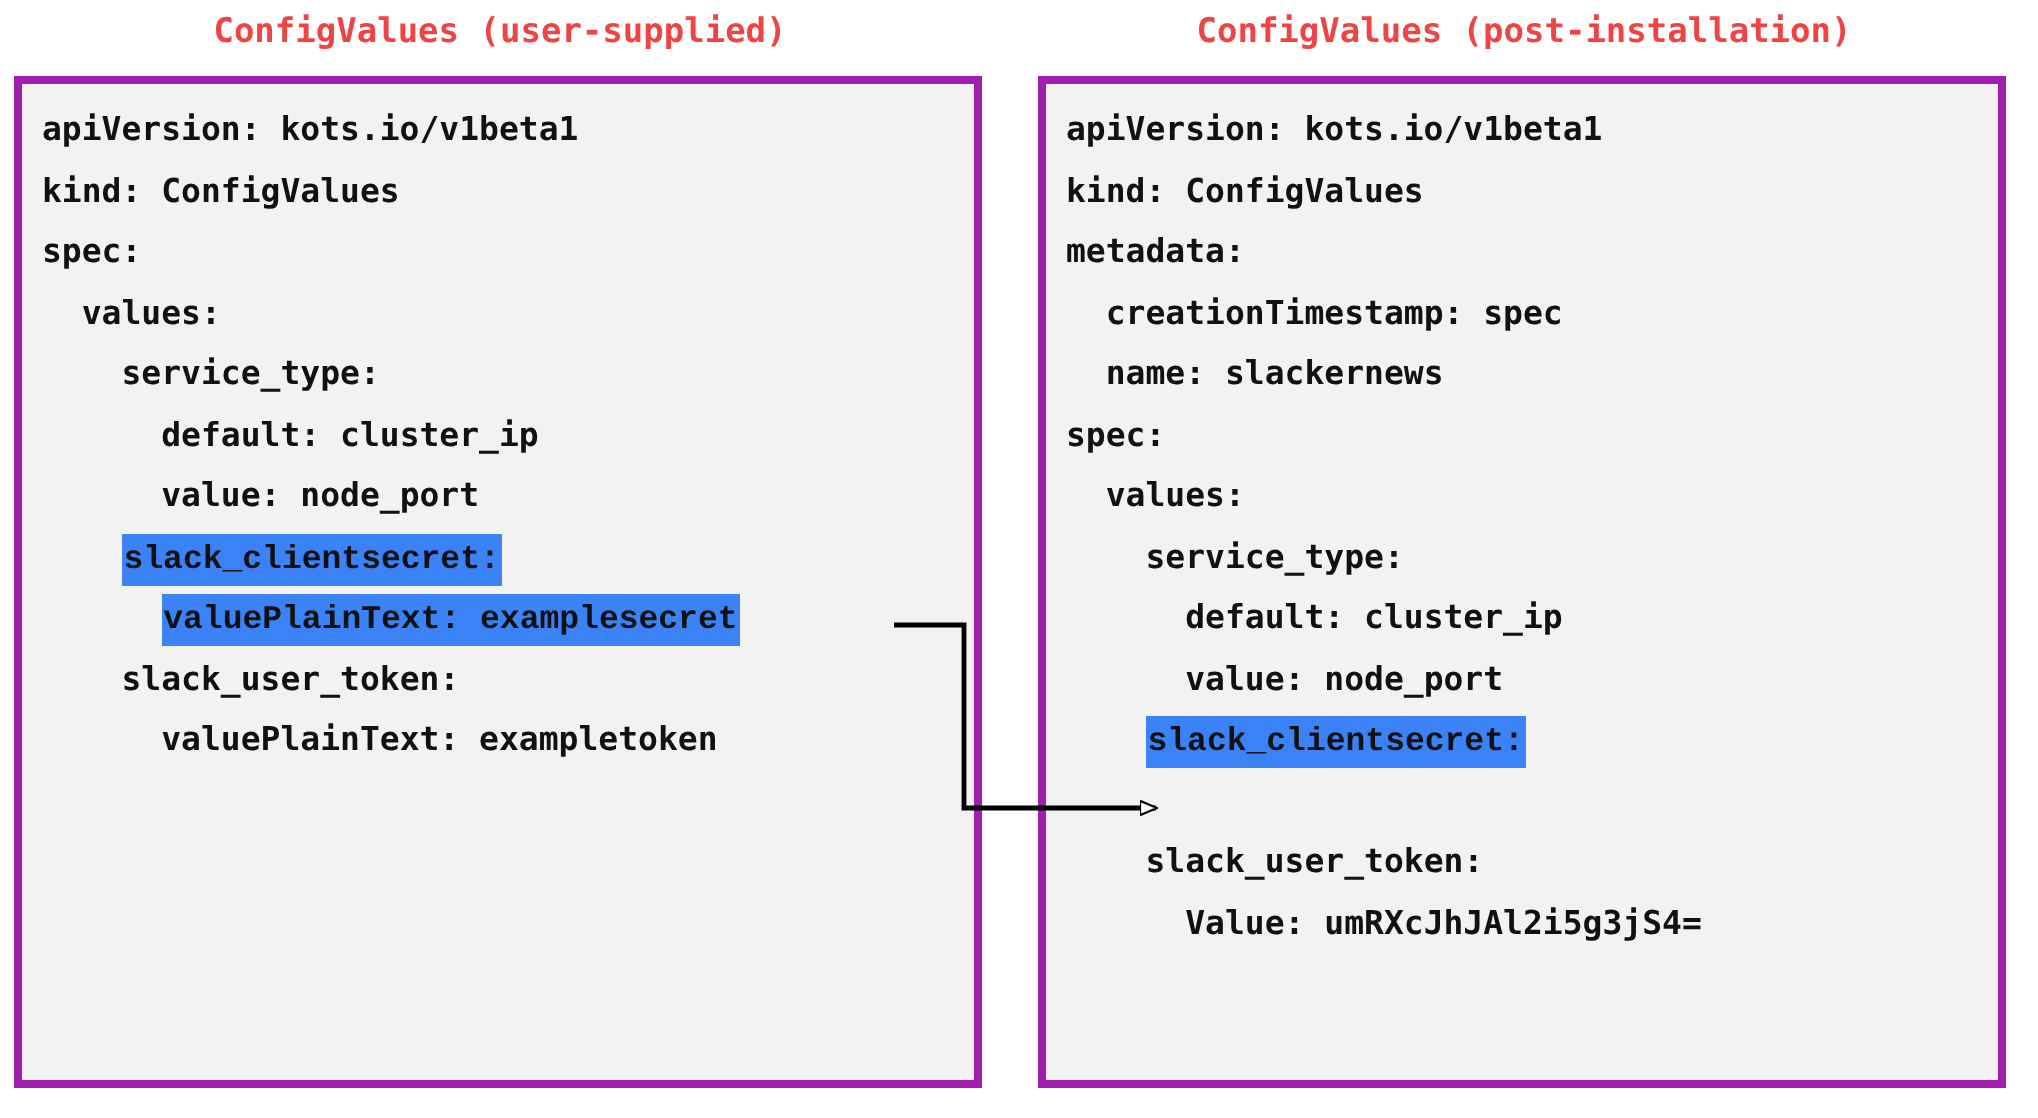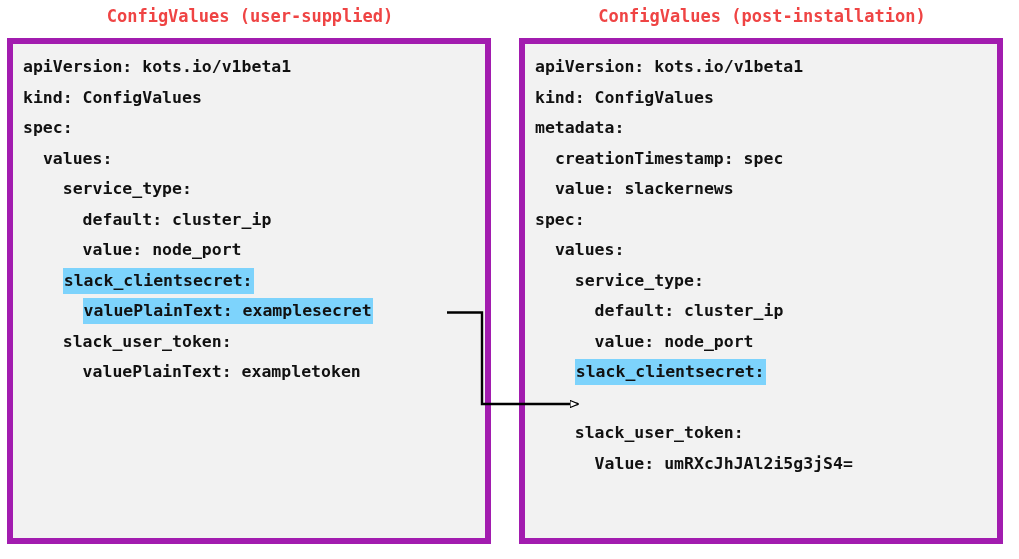--- a/index.html
+++ b/index.html
@@ -37,21 +37,21 @@
     white-space: nowrap;
   }
 
   .code-box {
     position: absolute;
     top: 38px;
     left: 0;
     width: 484px;
     height: 506px;
     background: #f2f2f2;
-    border: 6px solid #a21caf;
+    border: 4px solid #a21caf;
     box-sizing: border-box;
     overflow: hidden;
   }
 
   .code-lines {
     position: absolute;
     top: 8px;
     left: 10px;
     right: 0;
   }
@@ -60,23 +60,24 @@
     height: 30.5px;
     line-height: 30.5px;
     font-size: 16.5px;
     font-weight: bold;
     color: #111111;
     white-space: pre;
     letter-spacing: 0px;
   }
 
   .code-line .hl {
-    background: #7dd3fc;
+    background: #3b82f6;
     padding: 3px 1px 4px 1px;
     border-radius: 0;
+    font-family: Liberation Mono, monospace;
   }
 
   
   #connector {
     position: absolute;
     left: 0;
     top: 0;
     width: 1019px;
     height: 559px;
     pointer-events: none;
@@ -105,21 +106,21 @@
 </div>
 
 <div class="panel" id="panel-right">
   <div class="panel-title">ConfigValues (post-installation)</div>
   <div class="code-box">
     <div class="code-lines" id="right-lines">
         <div class="code-line"><span>apiVersion: kots.io/v1beta1</span></div>
         <div class="code-line"><span>kind: ConfigValues</span></div>
         <div class="code-line"><span>metadata:</span></div>
         <div class="code-line"><span>  </span><span>creationTimestamp: spec</span></div>
-        <div class="code-line"><span>  </span><span>value: slackernews</span></div>
+        <div class="code-line"><span>  </span><span>name: slackernews</span></div>
         <div class="code-line"><span>spec:</span></div>
         <div class="code-line"><span>  </span><span>values:</span></div>
         <div class="code-line"><span>    </span><span>service_type:</span></div>
         <div class="code-line"><span>      </span><span>default: cluster_ip</span></div>
         <div class="code-line"><span>      </span><span>value: node_port</span></div>
         <div class="code-line"><span>    </span><span class="hl">slack_clientsecret:</span></div>
         <div class="code-line"><span>      </span></div>
         <div class="code-line"><span>    </span><span>slack_user_token:</span></div>
         <div class="code-line"><span>      </span><span>Value: umRXcJhJAl2i5g3jS4=</span></div>
       </div>

